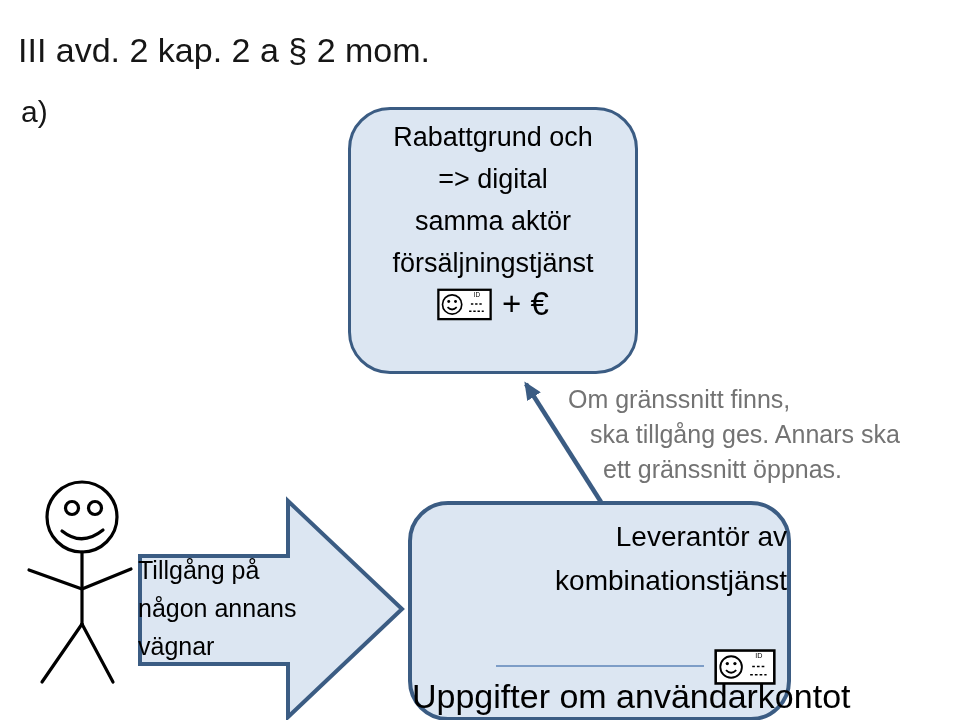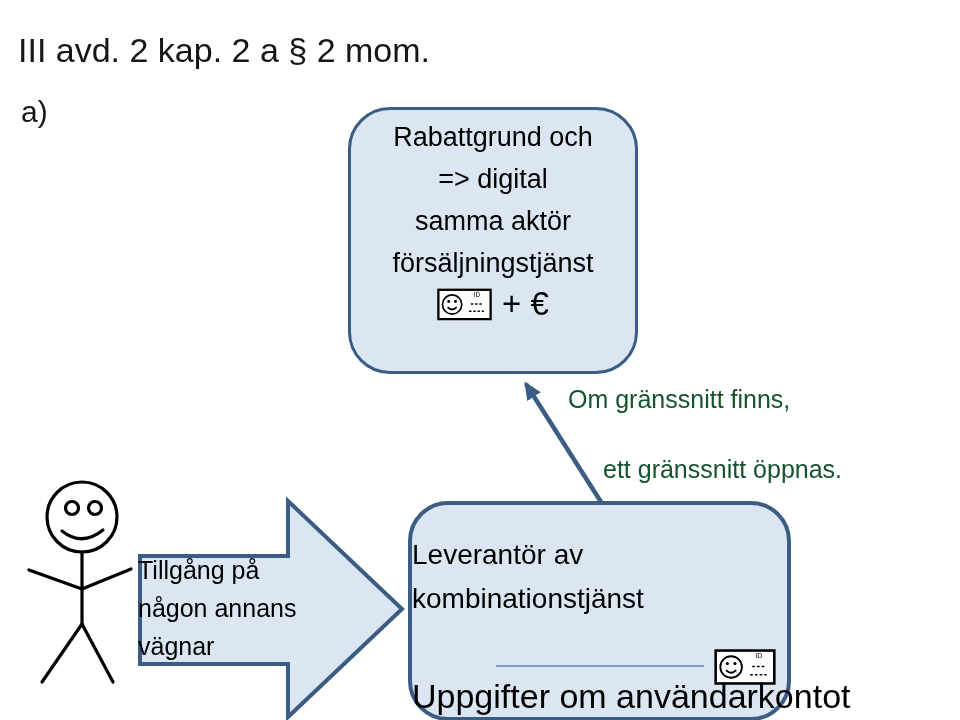--- a/index.html
+++ b/index.html
@@ -53,21 +53,21 @@
   }
   .plus-euro {
     font-size: 33px;
     line-height: 36px;
     white-space: nowrap;
   }
   .note-line {
     position: absolute;
     font-size: 25px;
     white-space: nowrap;
-    color: #14532d;
+    color: #737373;
   }
   .note-1 { left: 568px; top: 366px; }
   .note-2 { left: 590px; top: 401px; }
   .note-3 { left: 603px; top: 436px; }
   .connector-svg {
     position: absolute;
     left: 498px; top: 348px;
     width: 120px; height: 145px;
     overflow: visible;
   }
@@ -90,22 +90,22 @@
   }
   .flow-arrow-label div { white-space: nowrap; }
   .bottom-box {
     left: 408px; top: 482px;
     width: 383px; height: 220px;
     border-width: 4px;
     border-radius: 40px;
   }
   .bottom-box .bb-lines {
     position: absolute;
-    left: 0; right: 0; top: 28px;
-    text-align: left;
+    left: 0; right: 0; top: 10px;
+    text-align: right;
   }
   .bottom-box .box-line {
     font-size: 28px;
     line-height: 44px;
     white-space: nowrap;
   }
   .bb-divider {
     position: absolute;
     left: 84px; top: 160px;
     width: 208px; height: 2px;
@@ -146,20 +146,21 @@
         <path d="M11.5 22.5 Q16.5 27.5 21.5 22.5" fill="none" stroke="#000" stroke-width="1.8"></path>
         <text x="40" y="11" font-size="7" font-family="Liberation Sans, sans-serif" fill="#000">ID</text>
         <line x1="37" y1="19" x2="49" y2="19" stroke="#000" stroke-width="1.6" stroke-dasharray="2.6 2"></line>
         <line x1="35" y1="27" x2="51" y2="27" stroke="#000" stroke-width="1.6" stroke-dasharray="2.6 2"></line>
       </svg>
       <span class="plus-euro">+ €</span>
     </div>
   </div>
 
   <div class="note-line note-1">Om gränssnitt finns,</div>
+  <div class="note-line note-2">ska tillgång ges. Annars ska</div>
   <div class="note-line note-3">ett gränssnitt öppnas.</div>
 
   <svg class="connector-svg" viewBox="0 0 120 145">
     <defs>
       <marker id="ah" markerUnits="userSpaceOnUse" markerWidth="18" markerHeight="16" refX="15" refY="8" orient="auto">
         <polygon points="0 0, 18 8, 0 16" fill="#3b5c83"></polygon>
       </marker>
     </defs>
     <line x1="103" y1="135" x2="28" y2="17" stroke="#3b5c83" stroke-width="4.5" marker-end="url(#ah)"></line>
   </svg>

